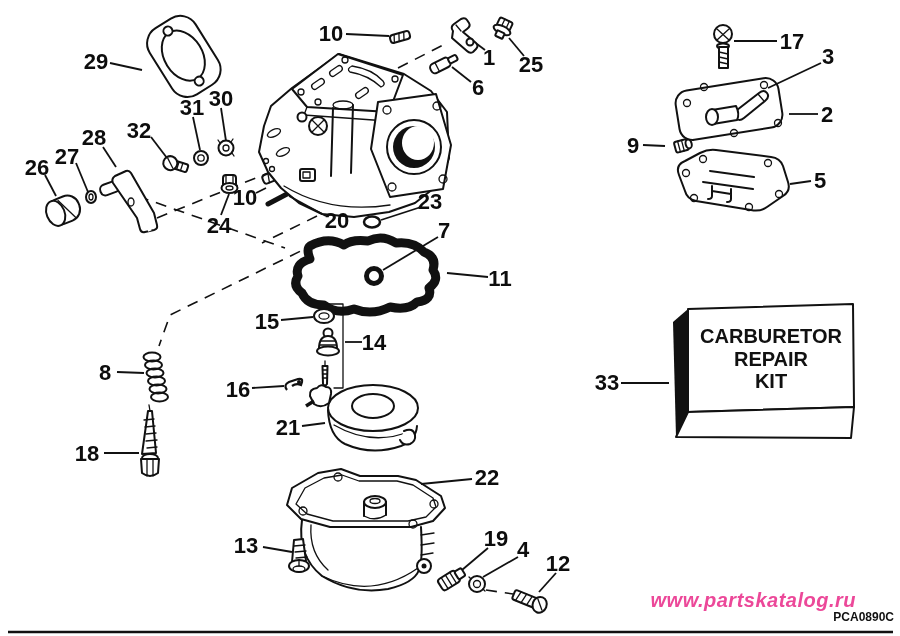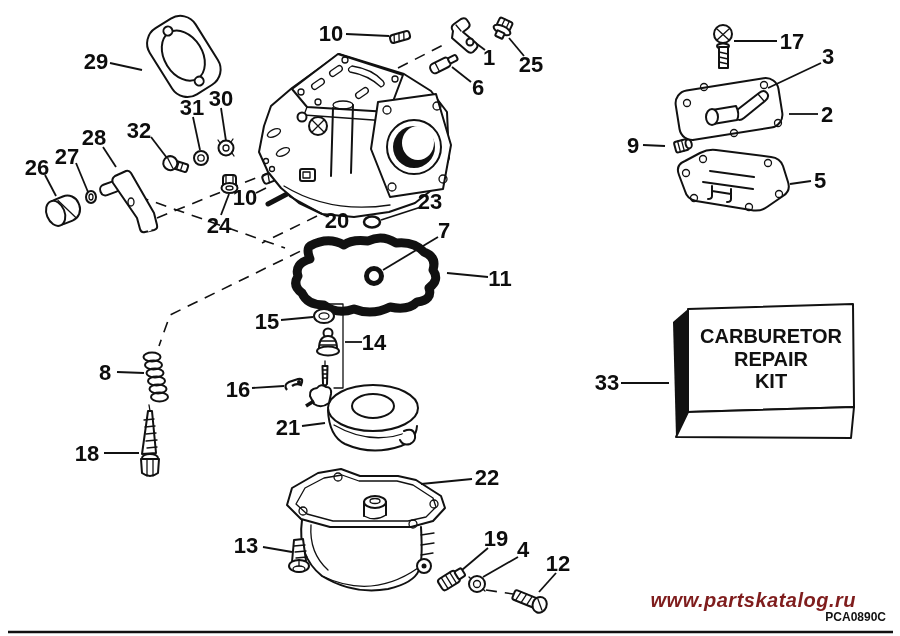--- a/index.html
+++ b/index.html
@@ -11,23 +11,23 @@
   .ln{fill:none;stroke:#111111;stroke-width:2;stroke-linejoin:round;stroke-linecap:round;}
   .thin{stroke-width:1.3;}
   .blk{fill:#111111;stroke:none;}
   .dash{fill:none;stroke:#111111;stroke-width:1.6;stroke-dasharray:11 8;}
   .leader{stroke:#111111;stroke-width:1.8;}
   .rule{fill:none;stroke:#111111;stroke-width:2.5;}
   .callout{font-family:"Liberation Sans",sans-serif;font-weight:700;font-size:22px;
            fill:#0d0d0d;text-anchor:middle;dominant-baseline:central;}
   .kittext{font-family:"Liberation Sans",sans-serif;font-weight:700;font-size:20px;
            fill:#111111;text-anchor:middle;}
-  .watermark{position:absolute;right:44px;top:589px;color:#7f1d1d;
+  .watermark{position:absolute;right:44px;top:589px;color:#ec4899;
              font:italic 700 20px "Liberation Sans",sans-serif;letter-spacing:.5px;}
-  .partcode{position:absolute;right:14px;top:610px;color:#111111;
+  .partcode{position:absolute;right:6px;top:610px;color:#111111;
             font:700 12px "Liberation Sans",sans-serif;text-align:center;}
 </style>
 </head>
 <body>
 
 <div class="stage">
 <svg id="diagram-svg" width="900" height="636" viewBox="0 0 900 636">
 
   <g>
     <path class="dash" d="M120,190 L285,248"></path>

